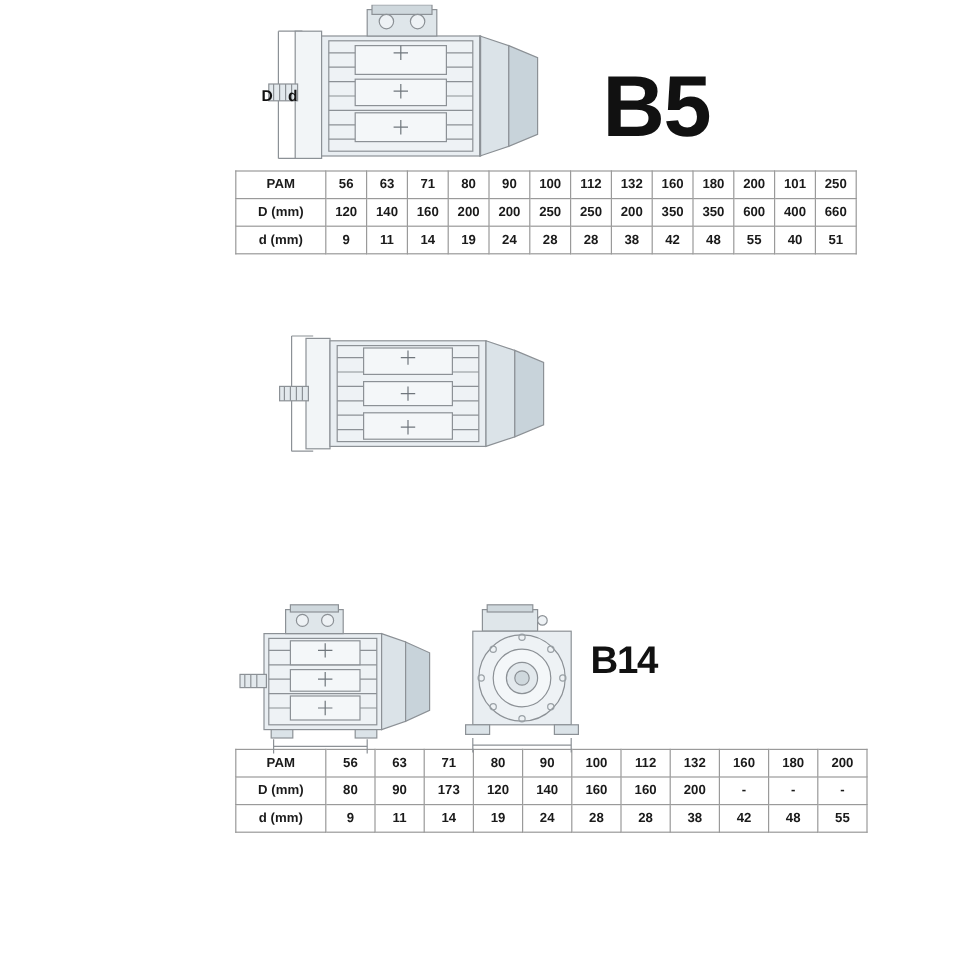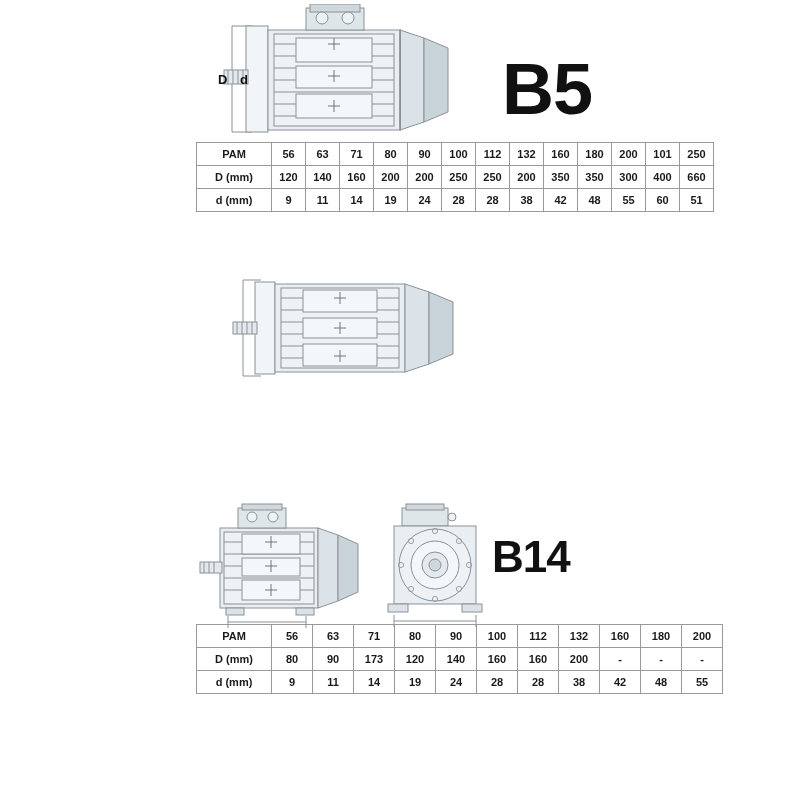--- a/index.html
+++ b/index.html
@@ -170,38 +170,38 @@
           <td class="val">120</td>
           <td class="val">140</td>
           <td class="val">160</td>
           <td class="val">200</td>
           <td class="val">200</td>
           <td class="val">250</td>
           <td class="val">250</td>
           <td class="val">200</td>
           <td class="val">350</td>
           <td class="val">350</td>
-          <td class="val">300</td>
+          <td class="val">600</td>
           <td class="val">400</td>
           <td class="val">660</td>
         </tr>
         <tr>
           <td class="rowhead">d (mm)</td>
           <td class="val">9</td>
           <td class="val">11</td>
           <td class="val">14</td>
           <td class="val">19</td>
           <td class="val">24</td>
           <td class="val">28</td>
           <td class="val">28</td>
           <td class="val">38</td>
           <td class="val">42</td>
           <td class="val">48</td>
           <td class="val">55</td>
-          <td class="val">60</td>
+          <td class="val">40</td>
           <td class="val">51</td>
         </tr>
       </tbody>
     </table>
   </div>
 
   <div class="section" id="section-b14" style="top:240px;height:230px;">
 
     <svg class="motor" style="left:225px; top:28px;" width="250" height="120" viewBox="0 0 250 120">
       <g stroke="#8c9196" fill="none" stroke-width="1">
@@ -237,21 +237,21 @@
             <line x1="115" y1="82" x2="115" y2="94"></line>
         </g>
         <path d="M180 16 L204 24 L204 96 L180 104 Z" fill="#dbe3e8"></path>
         <path d="M204 24 L228 34 L228 86 L204 96 Z" fill="#c8d3da"></path>
       </g>
     </svg>
 
     <div class="dimlabel" style="left:221px; top:312px;">D</div>
     <div class="dimlabel" style="left:243px; top:312px;">d</div>
 
-    <div class="big-label" style="left:492px; top:292px; font-size:44px;">B14</div>
+    <div class="big-label" style="left:492px; top:292px; font-size:32px;">B14</div>
 
     <table class="spec" id="table-b14">
       <tbody>
         <tr>
           <td class="rowhead">PAM</td>
           <td class="val">56</td>
           <td class="val">63</td>
           <td class="val">71</td>
           <td class="val">80</td>
           <td class="val">90</td>

